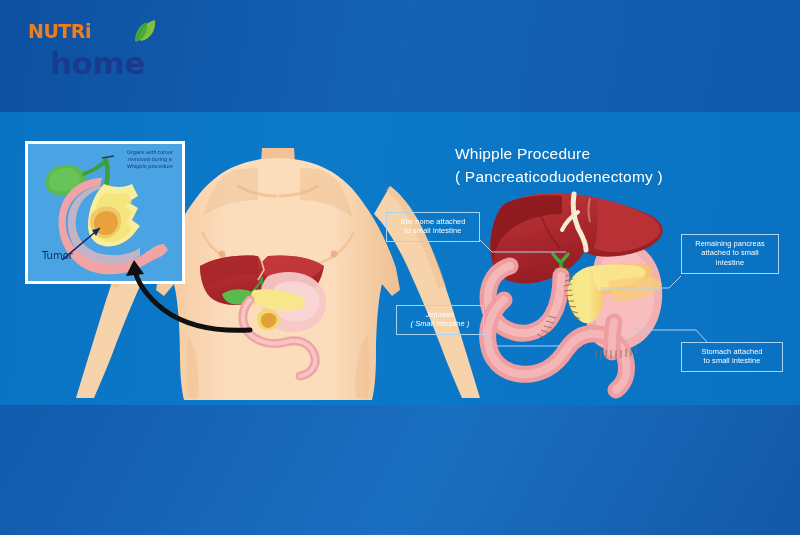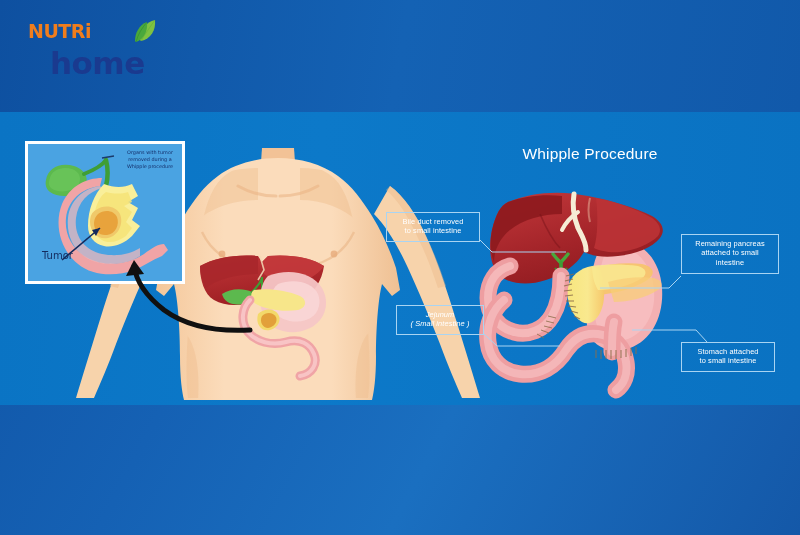--- a/index.html
+++ b/index.html
@@ -46,21 +46,21 @@
     background:transparent;
     text-align:center;
     line-height:1.25;
     padding:4px 5px;
     font-size:7.4px;
     letter-spacing:0.1px;
     white-space:pre-line;
   }
   #title {
     position:absolute; left:455px; top:142px; width:270px;
-    text-align:center; color:#ffffff;
+    color:#ffffff;
     font-size:15.5px; line-height:1.5; letter-spacing:0.2px;
     font-weight:400;
   }
   
   .inset-frame {
     position:absolute; left:25px; top:141px; width:160px; height:143px;
     background:#4aa3e2; border:3px solid #ffffff;
   }
   .inset-note {
     position:absolute; left:88px; top:5px; width:68px;
@@ -402,25 +402,26 @@
     <g stroke="#a9d4f2" stroke-width="1" fill="none">
       <path d="M480 240 L492 252 L566 252"></path>
       <path d="M484 334 L497 346 L560 346"></path>
       <path d="M681 276 L669 288 L600 288"></path>
       <path d="M707 342 L696 330 L632 330"></path>
     </g>
   </svg>
 
   <div id="title">
     <div>Whipple Procedure</div>
+    <div>( Pancreaticoduodenectomy )</div>
   </div>
 
-  <div class="callout" id="callout-0" style="left: 386px; top: 212px; width: 94px; min-height: 30px;">Bile duct removed
+  <div class="callout" id="callout-0" style="left: 386px; top: 212px; width: 94px; min-height: 30px;">Bile home attached
 to small intestine</div>
   <div class="callout" id="callout-1" style="left: 396px; top: 305px; width: 88px; min-height: 30px; font-style: italic;">Jejunum
 ( Small intestine )</div>
   <div class="callout" id="callout-2" style="left: 681px; top: 234px; width: 98px; min-height: 40px;">Remaining pancreas
 attached to small
 intestine</div>
-  <div class="callout" id="callout-3" style="left: 681px; top: 342px; width: 94px; min-height: 30px;">Stomach attached
+  <div class="callout" id="callout-3" style="left: 681px; top: 342px; width: 102px; min-height: 30px;">Stomach attached
 to small intestine</div>
 
 </div>
 
 </body></html>

